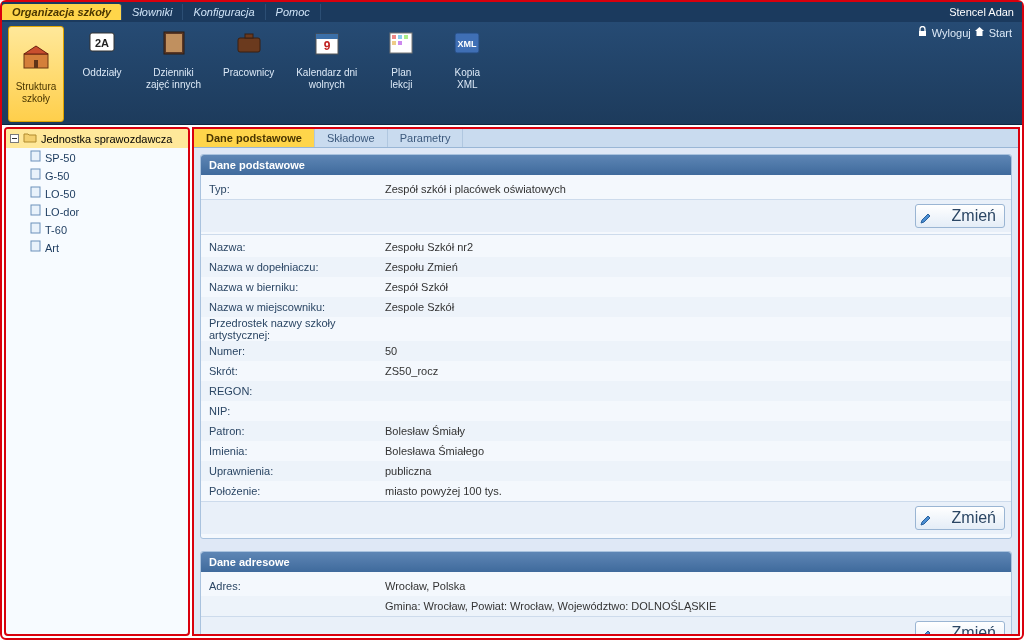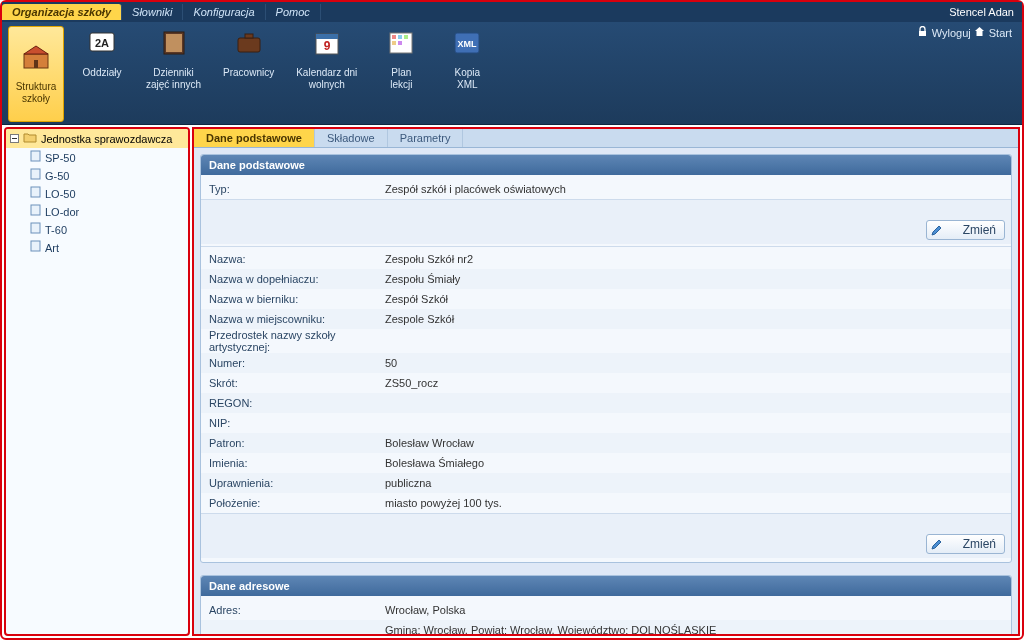--- a/index.html
+++ b/index.html
@@ -193,27 +193,26 @@
     justify-content: flex-end;
     padding: 4px 6px;
     background: #e9f0f9;
     border-top: 1px solid #cddbec;
   }
   .btn {
     background: linear-gradient(#fff, #e4edf7);
     border: 1px solid #9ab5d3;
     border-radius: 3px;
     padding: 2px 8px 2px 4px;
-    font-size: 12px;
+    font-size: 16px;
     cursor: pointer;
     display: flex;
     align-items: center;
     gap: 20px;
     color: #2b4664;
-    margin-top: 16px;
   }
   .pencil-icon {
     width: 12px;
     height: 12px;
     display: inline-block;
   }
   .sep {
     height: 1px;
     background: #cddbec;
     margin: 2px 0;
@@ -403,21 +402,21 @@
             </div>
           </div>
           <div class="sep"></div>
           <div id="basic-rows2">
               <div class="row">
                 <div class="label">Nazwa:</div>
                 <div class="value">Zespołu Szkół nr2</div>
               </div>
               <div class="row alt">
                 <div class="label">Nazwa w dopełniaczu:</div>
-                <div class="value">Zespołu Śmiały</div>
+                <div class="value">Zespołu Zmień</div>
               </div>
               <div class="row">
                 <div class="label">Nazwa w bierniku:</div>
                 <div class="value">Zespół Szkół</div>
               </div>
               <div class="row alt">
                 <div class="label">Nazwa w miejscowniku:</div>
                 <div class="value">Zespole Szkół</div>
               </div>
               <div class="row">
@@ -435,21 +434,21 @@
               <div class="row alt">
                 <div class="label">REGON:</div>
                 <div class="value"></div>
               </div>
               <div class="row">
                 <div class="label">NIP:</div>
                 <div class="value"></div>
               </div>
               <div class="row alt">
                 <div class="label">Patron:</div>
-                <div class="value">Bolesław Wrocław</div>
+                <div class="value">Bolesław Śmiały</div>
               </div>
               <div class="row">
                 <div class="label">Imienia:</div>
                 <div class="value">Bolesława Śmiałego</div>
               </div>
               <div class="row alt">
                 <div class="label">Uprawnienia:</div>
                 <div class="value">publiczna</div>
               </div>
               <div class="row">

